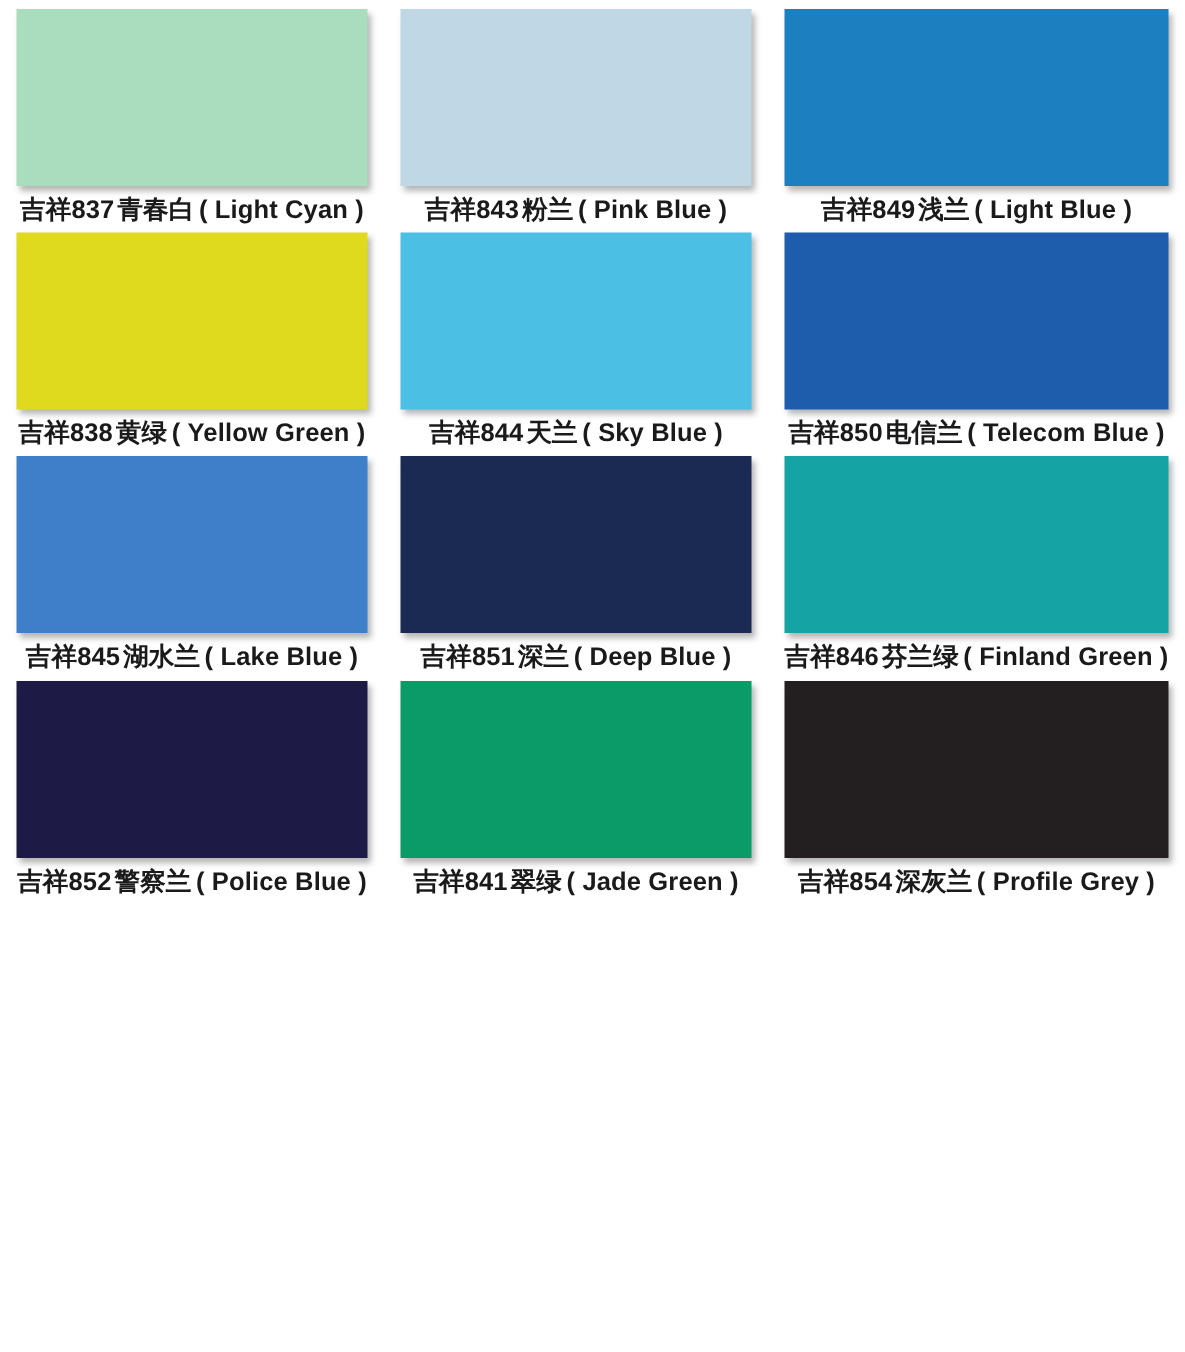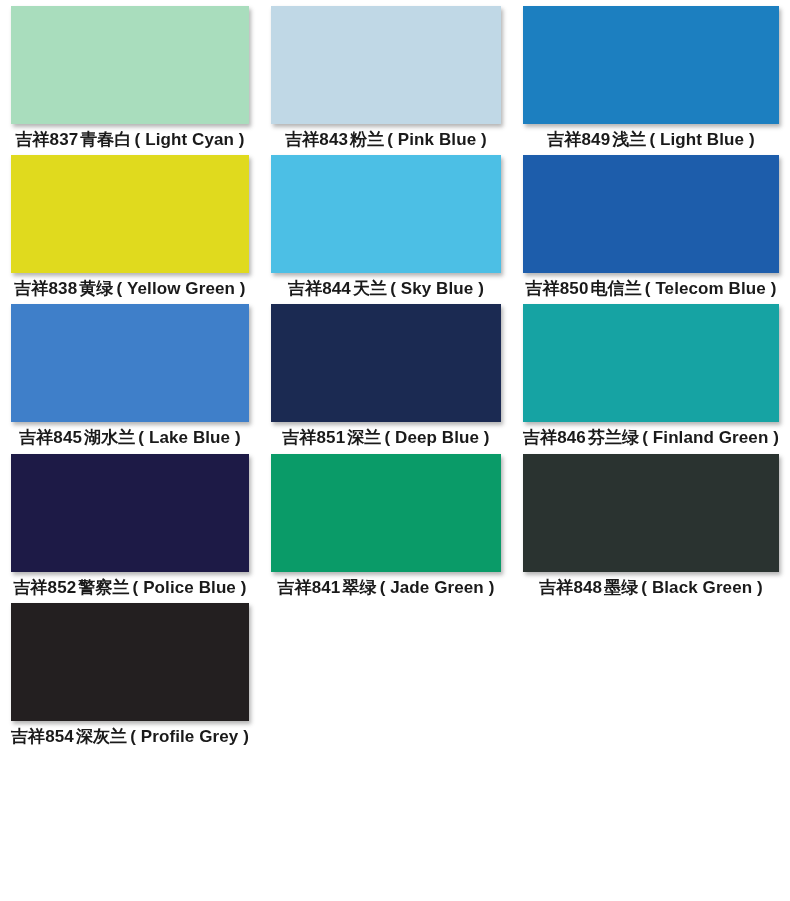--- a/index.html
+++ b/index.html
@@ -176,28 +176,20 @@
       <div class="swatch" style="background-color: rgb(10, 155, 104);"></div>
     </div>
     <div class="label">
       <span class="code">吉祥841</span><span class="cn">翠绿</span><span class="en">( Jade Green )</span>
     </div>
   </div>
 
 
 
 
-  <div class="cell">
-    <div class="swatch-wrap">
-      <div class="swatch" style="background-color: rgb(42, 51, 48);"></div>
-    </div>
-    <div class="label">
-      <span class="code">吉祥848</span><span class="cn">墨绿</span><span class="en">( Black Green )</span>
-    </div>
-  </div>
 
   <div class="cell">
     <div class="swatch-wrap">
       <div class="swatch" style="background-color: rgb(35, 31, 32);"></div>
     </div>
     <div class="label">
       <span class="code">吉祥854</span><span class="cn">深灰兰</span><span class="en">( Profile Grey )</span>
     </div>
   </div>
 

